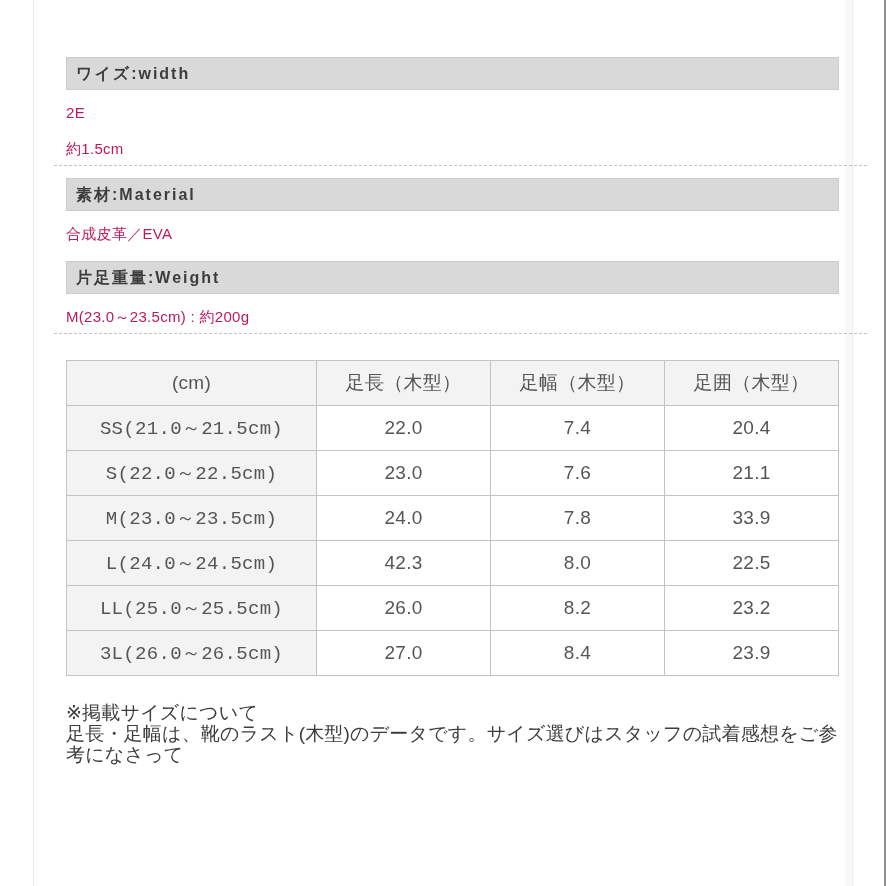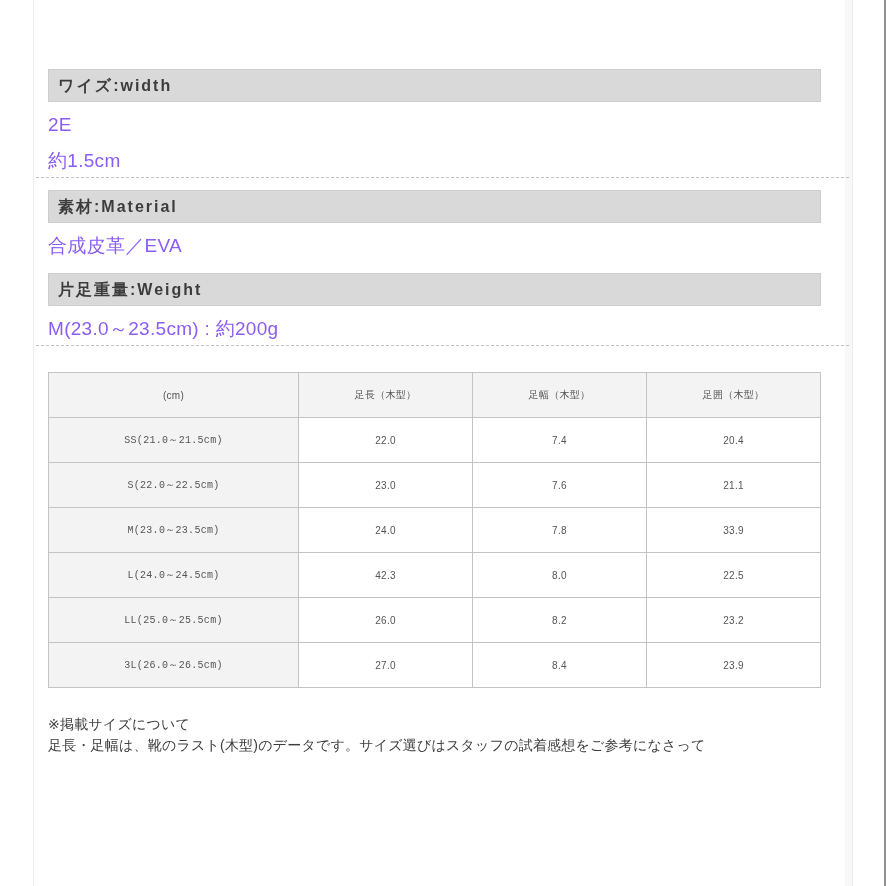--- a/index.html
+++ b/index.html
@@ -10,56 +10,56 @@
     color:#444;
   }
   .page { position:relative; width:886px; height:886px; background:#fff; overflow:hidden; }
 
   
   .edge-left-line  { position:absolute; left:33px;  top:0; width:1px; height:886px; background:#ededed; }
   .edge-right-band { position:absolute; left:845px; top:0; width:7px; height:886px; background:#f8f8f8; }
   .edge-right-line { position:absolute; left:852px; top:0; width:1px; height:886px; background:#ececec; }
   .edge-window     { position:absolute; right:0;    top:0; width:2px; height:886px; background:#8f8f8f; }
 
-  .content { position:absolute; left:48px; top:57px; width:773px;margin-top:12px; }
+  .content { position:absolute; left:66px; top:57px; width:773px; }
 
   .sec-bar {
     width:773px; height:33px; line-height:31px;
     background:#d9d9d9; border:1px solid #cdcdcd;
     padding-left:9px;
     font-size:16px; font-weight:bold; letter-spacing:2px; color:#3c3c3c;
     white-space:nowrap; overflow:hidden;
   }
   .sec-val {
     margin:14px 0 18px 0; height:18px; line-height:18px;
-    font-size:19px; color:#8b5cf6; letter-spacing:0.3px;
+    font-size:15px; color:#be185d; letter-spacing:0.3px;
   }
   .sec-val.before-dash { margin-bottom:0; }
   .dash {
     border-top:1px dashed #c2c2c2;
     margin:7px 0 12px -12px; width:813px; height:0;
   }
 
   table.size-table {
     border-collapse:collapse; margin-top:26px;
     table-layout:fixed; width:772px;
   }
   table.size-table col.c0 { width:250px; }
   table.size-table col.cn { width:174px; }
   table.size-table tr { height:45px; }
   table.size-table th, table.size-table td {
     border:1px solid #c3c3c3;
-    font-size:10px; font-weight:normal; color:#555;
+    font-size:19px; font-weight:normal; color:#555;
     text-align:center; vertical-align:middle;
     background:#ffffff; letter-spacing:0.3px;
   }
   table.size-table thead th { background:#f3f3f3; }
   table.size-table tbody td:first-child { background:#f3f3f3;font-family:Liberation Mono, monospace; }
 
-  .footer { margin-top:26px; font-size:14px; color:#3d3d3d; line-height:21px; letter-spacing:0.2px; }
+  .footer { margin-top:26px; font-size:19px; color:#3d3d3d; line-height:21px; letter-spacing:0.2px; }
 </style>
 </head>
 <body>
 
 <div class="page">
 
   <div class="edge-left-line"></div>
   <div class="edge-right-band"></div>
   <div class="edge-right-line"></div>
   <div class="edge-window"></div>

